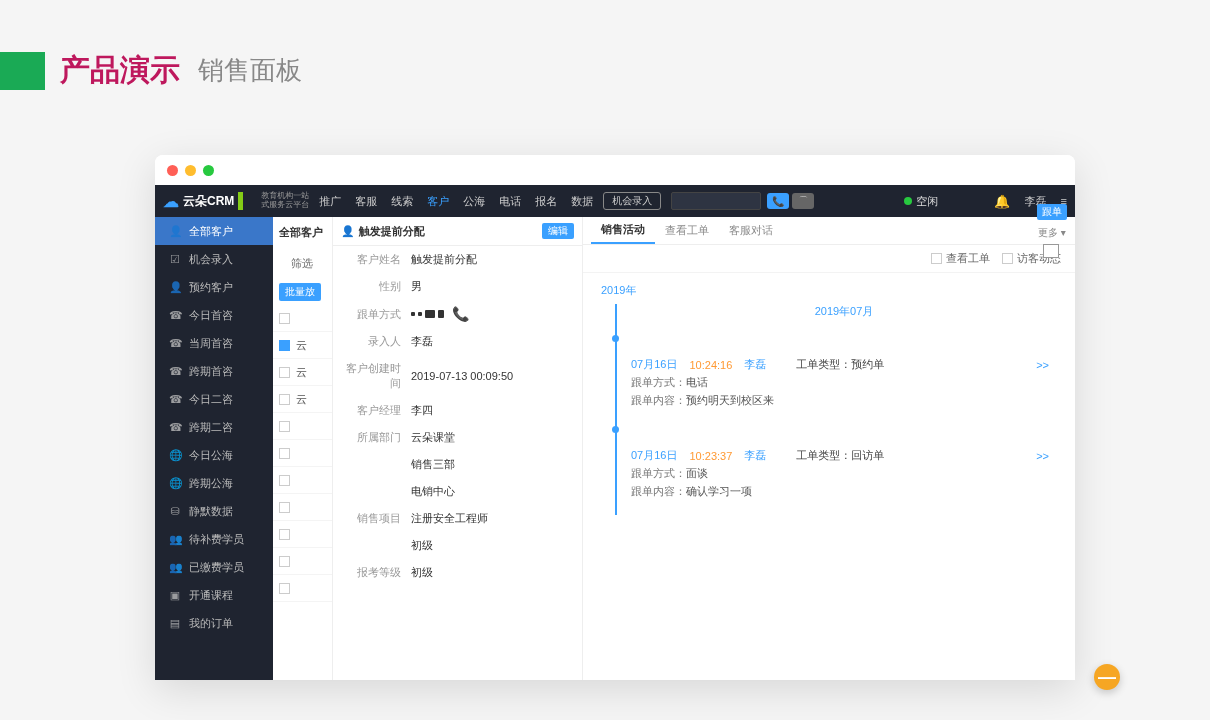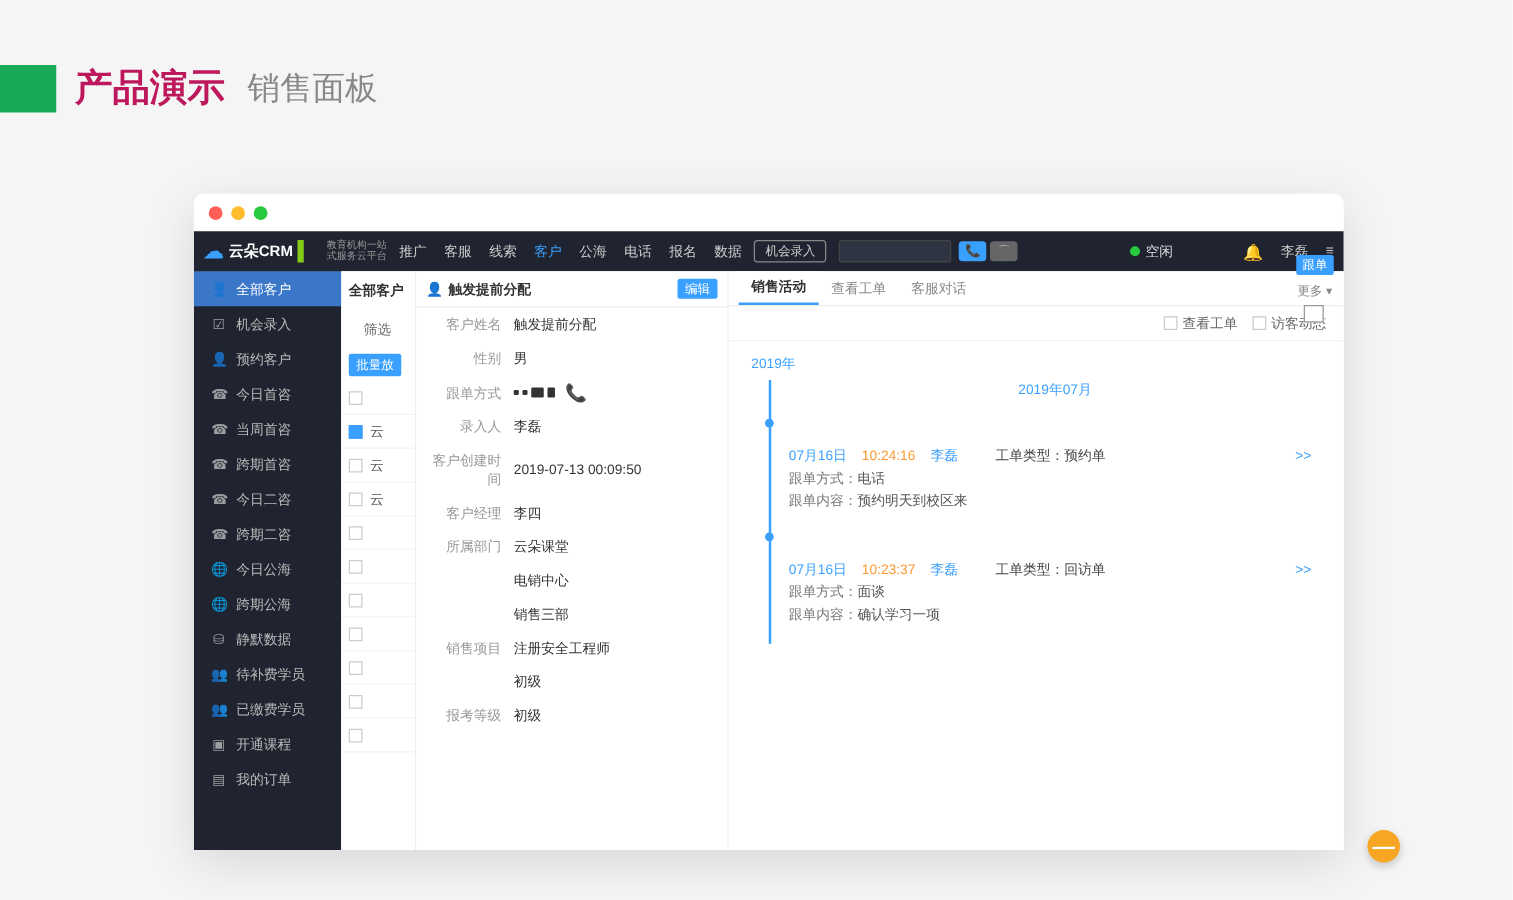--- a/index.html
+++ b/index.html
@@ -314,27 +314,27 @@
           </div>
           <div class="detail-row">
             <div class="detail-label">所属部门</div>
             <div class="detail-value">
               <span>云朵课堂</span>
             </div>
           </div>
           <div class="detail-row">
             <div class="detail-label"></div>
             <div class="detail-value">
+              <span>销售三部</span>
+            </div>
+          </div>
+          <div class="detail-row">
+            <div class="detail-label"></div>
+            <div class="detail-value">
               <span>电销中心</span>
-            </div>
-          </div>
-          <div class="detail-row">
-            <div class="detail-label"></div>
-            <div class="detail-value">
-              <span>销售三部</span>
             </div>
           </div>
           <div class="detail-row">
             <div class="detail-label">销售项目</div>
             <div class="detail-value">
               <span>注册安全工程师</span>
             </div>
           </div>
           <div class="detail-row">
             <div class="detail-label"></div>

